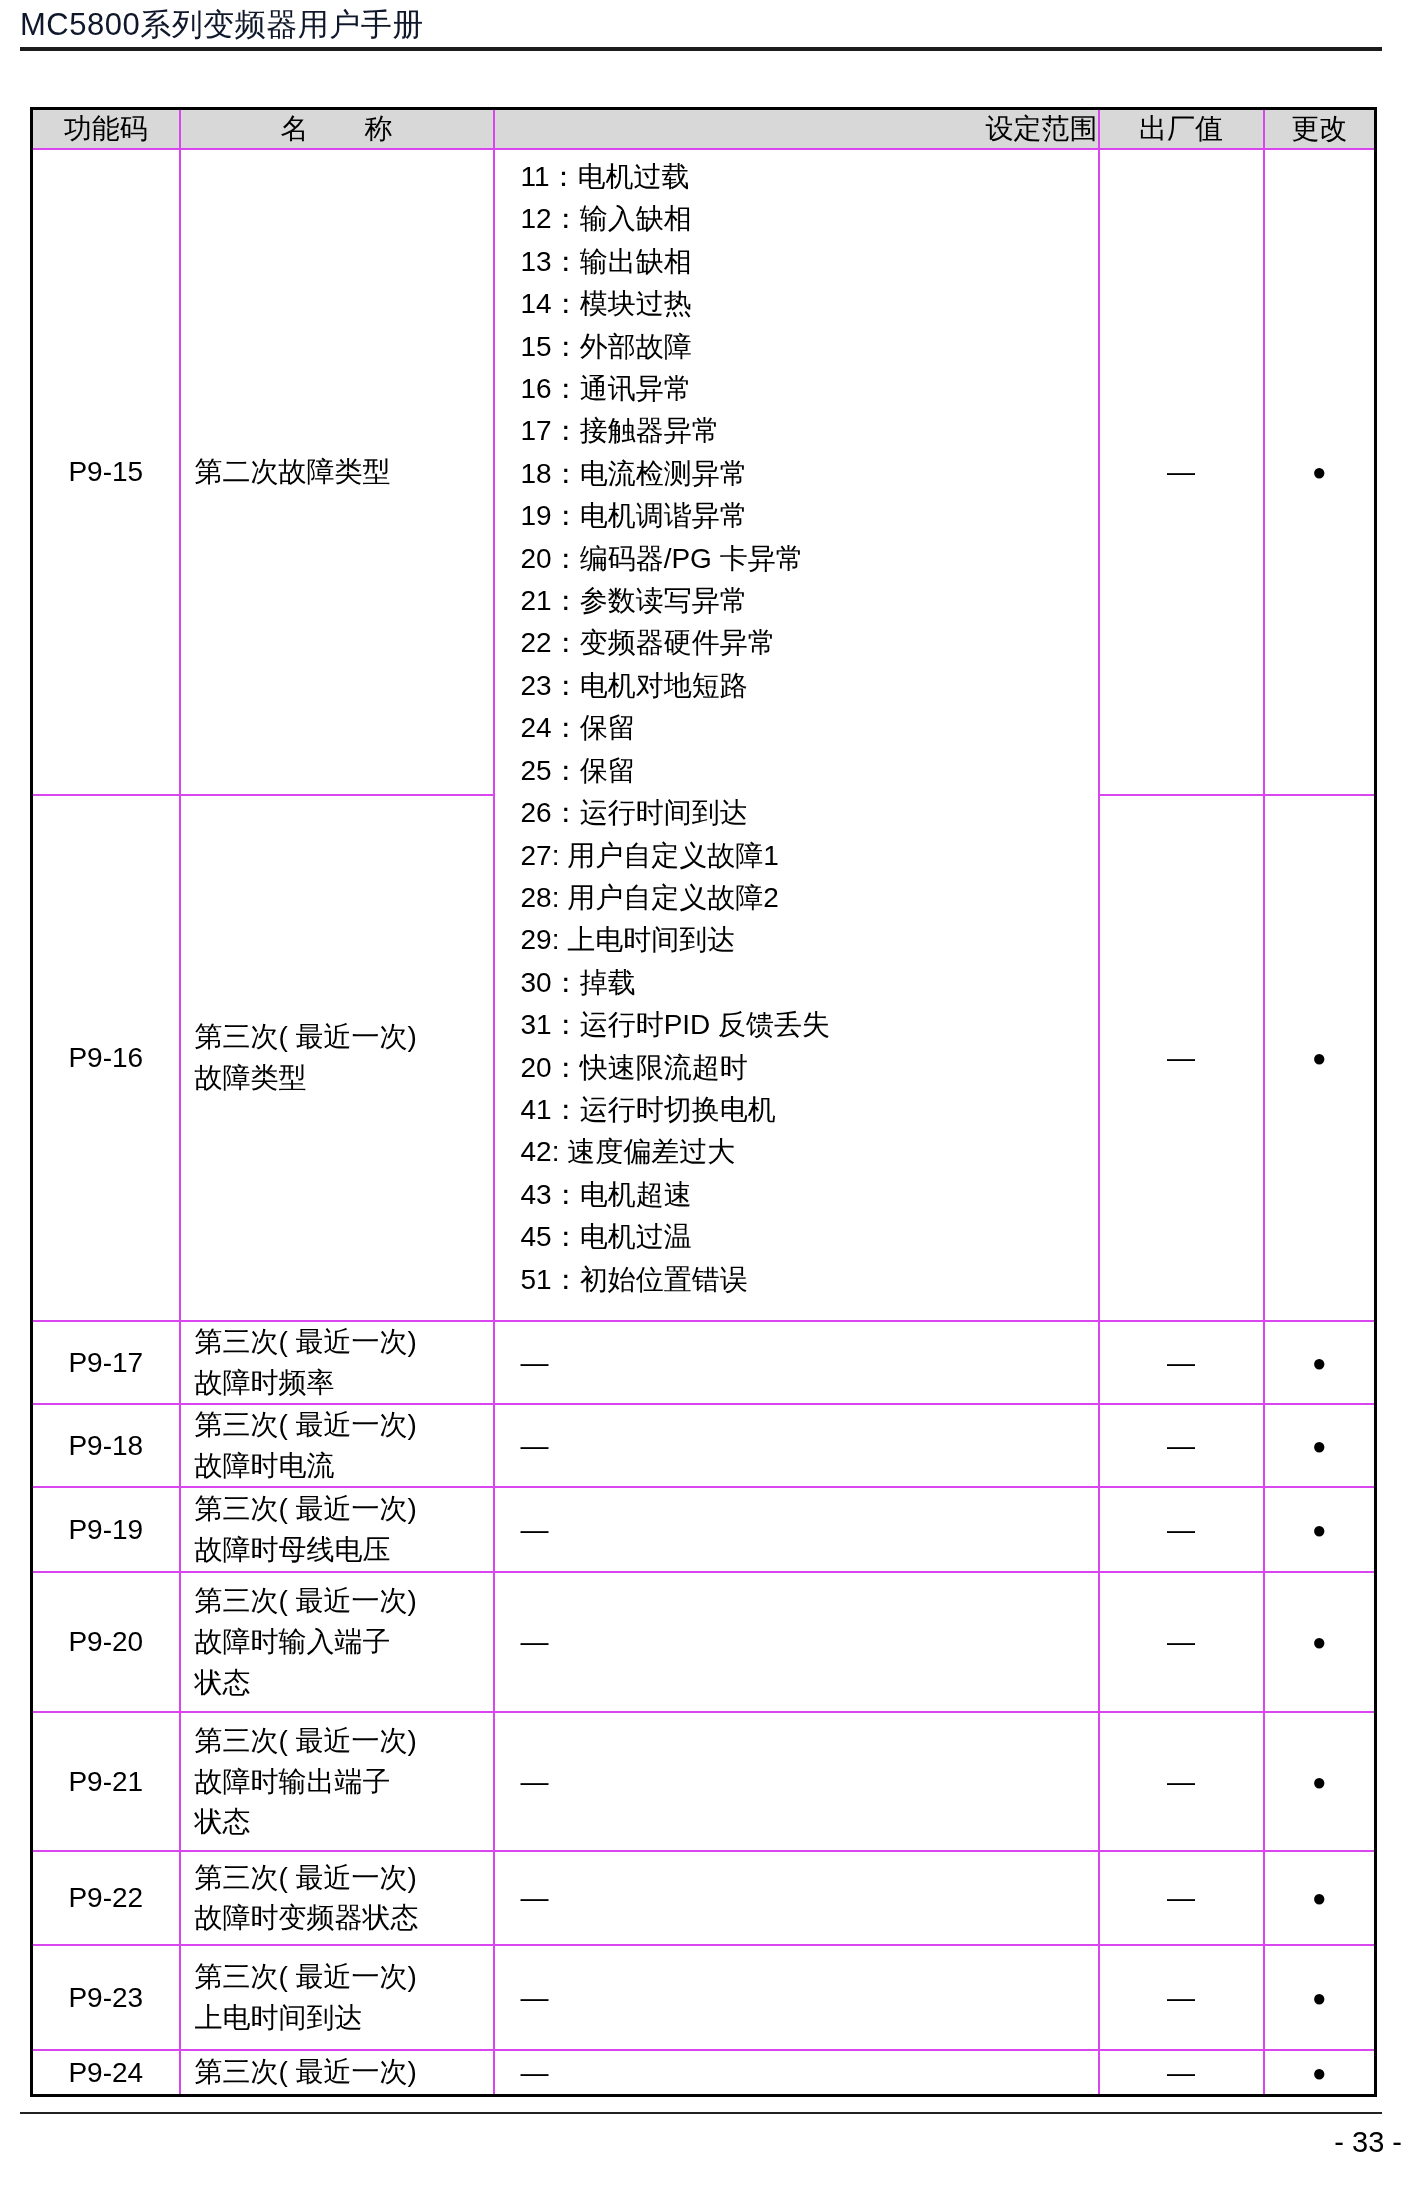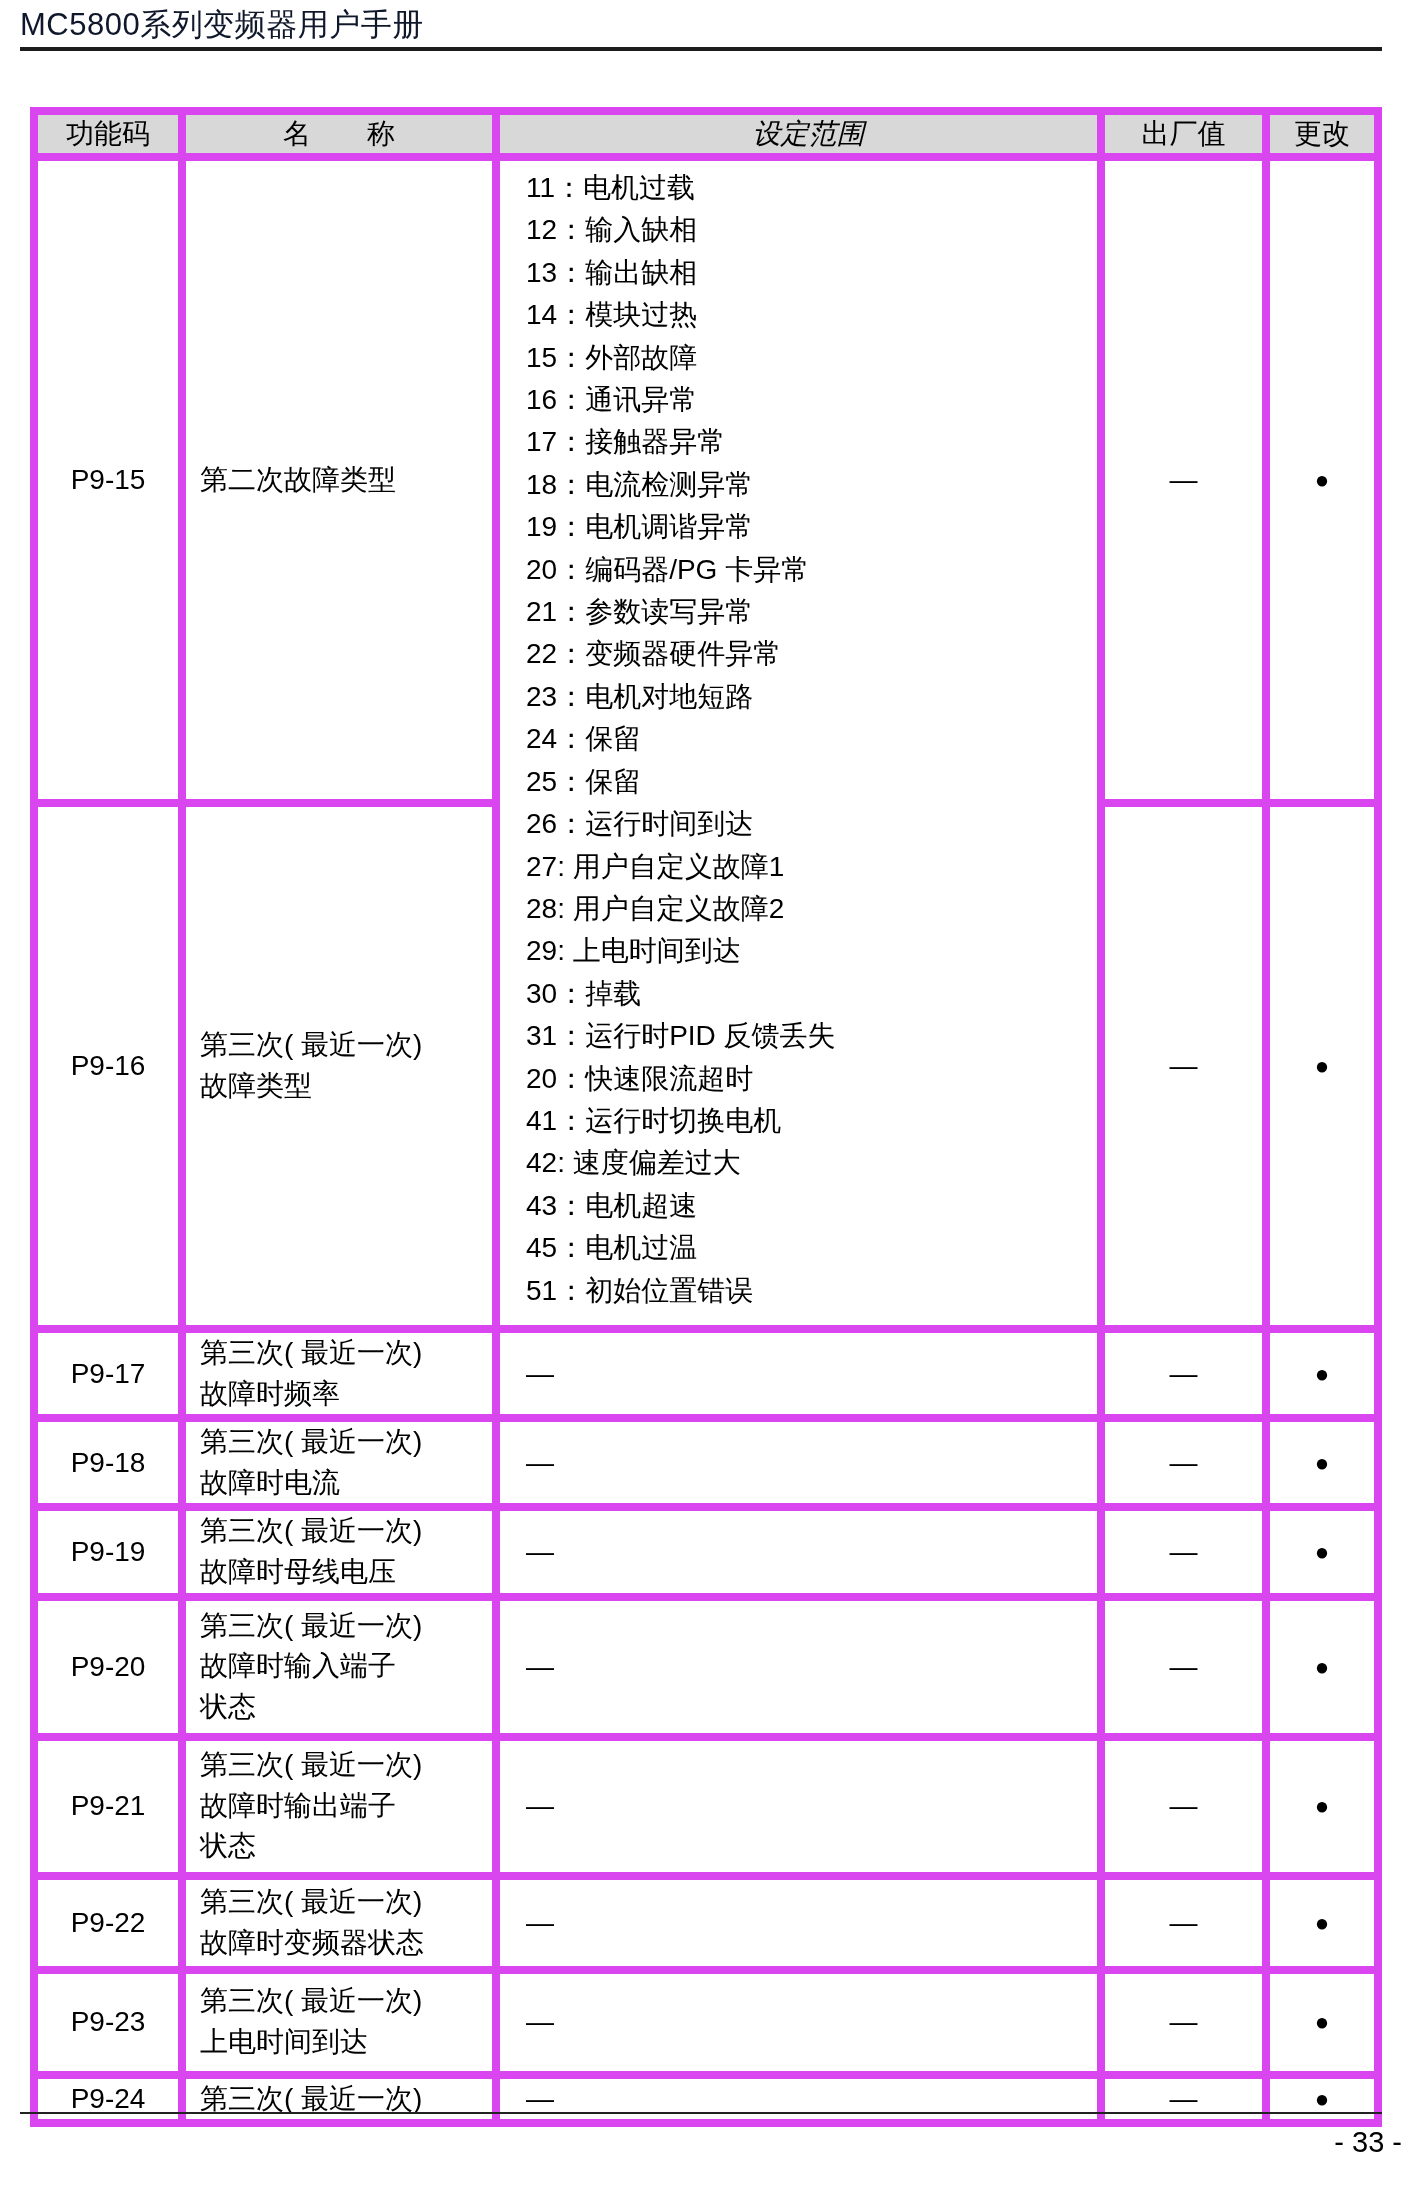--- a/index.html
+++ b/index.html
@@ -20,26 +20,26 @@
     width:1362px; height:4px; background:#1c1c1c;
   }
 
   
   table.param-table {
     position:absolute; top:107px; left:30px;
     width:1344px; border-collapse:collapse; table-layout:fixed;
     border:3px solid #000;
     font-size:28px;
   }
-  .param-table th, .param-table td { border:8px solid #d946ef; padding:0; vertical-align:middle;margin-top:38px; }
+  .param-table th, .param-table td { border:2px solid #d946ef; padding:0; vertical-align:middle;margin-top:38px; }
   .param-table thead th {
     background:#d8d8d8; font-weight:normal; height:36px; font-size:28px;
   }
   th.h-center { text-align:center; }
-  th.h-left   { text-align:center; padding-left:20px;font-style:italic; }
+  th.h-left   { text-align:right; padding-left:20px; }
 
   td.code-cell    { text-align:center; }
   td.name-cell    { text-align:left; padding-left:14px; line-height:1.45; }
   td.range-merged { vertical-align:top; padding:6px 0 12px 26px; }
   td.range-dash   { text-align:left; padding-left:26px; }
   td.factory-cell { text-align:center; }
   td.change-cell  { text-align:center; font-size:24px; }
 
   .fault-item { line-height:42.4px; white-space:nowrap; }
 

